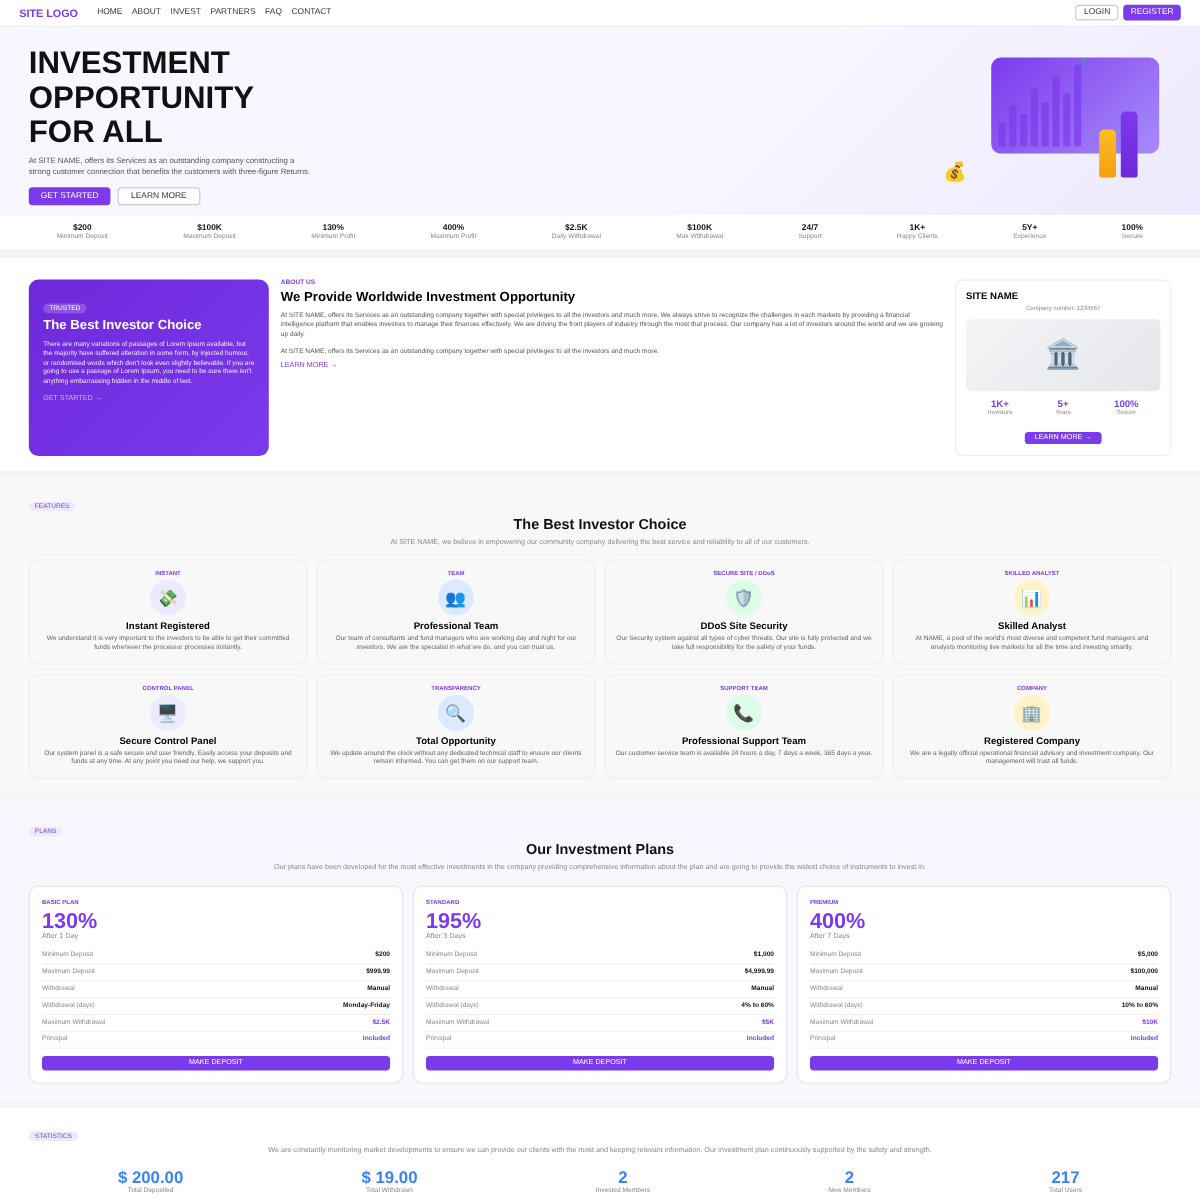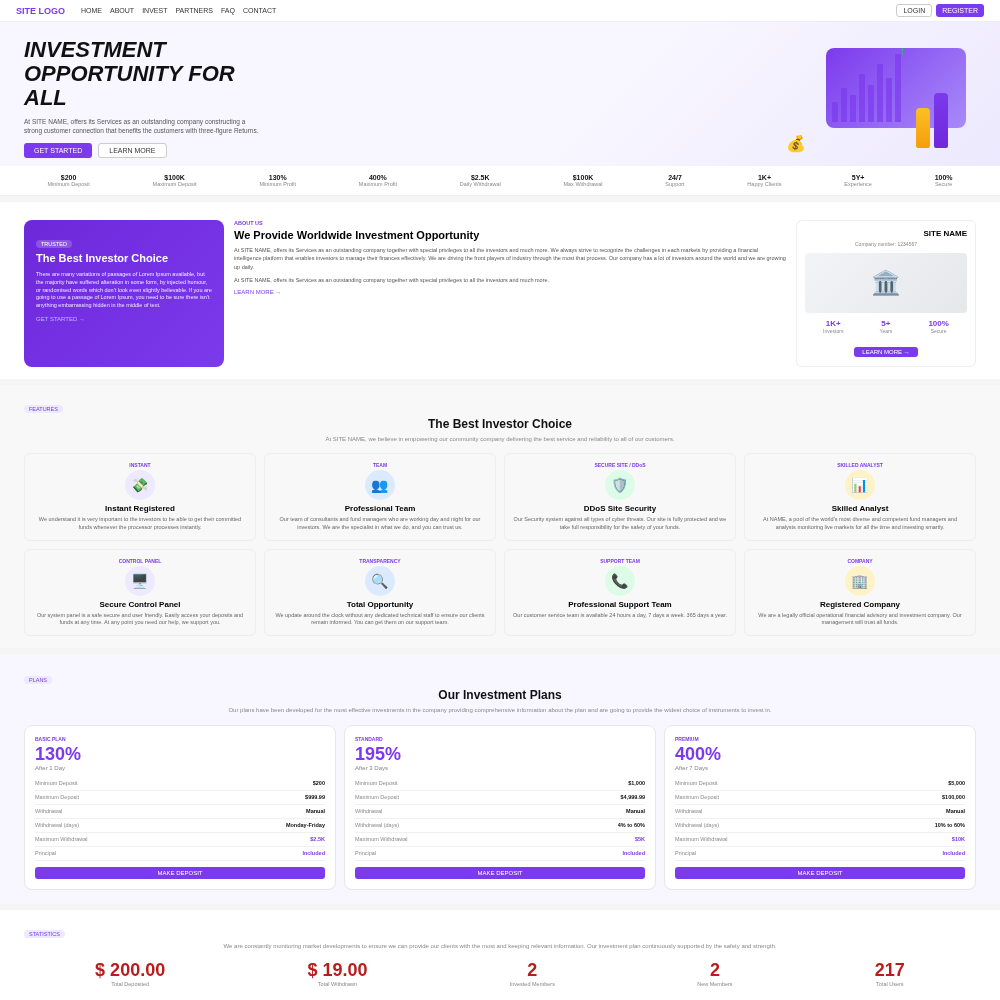--- a/index.html
+++ b/index.html
@@ -29,21 +29,21 @@
       background: linear-gradient(135deg, #f8f6ff 60%, #ede9fe 100%);
       padding: 16px 24px 8px;
       display: flex;
       align-items: flex-start;
       justify-content: space-between;
       min-height: 140px;
       position: relative;
       overflow: hidden;
     }
     .hero-content { max-width: 240px; }
-    .hero-title { font-size: 22px; font-weight: 900; color: #111; line-height: 1.1; margin-bottom: 6px; font-style: italic; }
+    .hero-title { font-size: 26px; font-weight: 900; color: #111; line-height: 1.1; margin-bottom: 6px; }
     .hero-desc { font-size: 6.5px; color: #555; line-height: 1.4; margin-bottom: 8px; }
     .hero-btns { display: flex; gap: 6px; }
     .btn-primary { background: #7c3aed; color: #fff; border: none; padding: 3px 10px; border-radius: 3px; font-size: 7px; cursor: pointer; }
     .btn-outline { background: #fff; color: #333; border: 1px solid #ccc; padding: 3px 10px; border-radius: 3px; font-size: 7px; cursor: pointer; }
     .hero-illustration {
       width: 200px;
       height: 120px;
       position: relative;
       flex-shrink: 0;
     }
@@ -97,21 +97,21 @@
     }
     .bic-left .badge-white { background: rgba(255,255,255,0.2); color: #fff; font-size: 5.5px; padding: 1px 5px; border-radius: 8px; display: inline-block; margin-bottom: 4px; }
     .bic-left-title { font-size: 11px; font-weight: 700; margin-bottom: 6px; line-height: 1.2; }
     .bic-left-desc { font-size: 5.5px; line-height: 1.4; opacity: 0.9; margin-bottom: 6px; }
     .bic-left-link { font-size: 6px; color: #c4b5fd; cursor: pointer; }
     .bic-center { }
     .bic-center-badge { color: #7c3aed; font-size: 5.5px; font-weight: 600; margin-bottom: 3px; }
     .bic-center-title { font-size: 11px; font-weight: 700; margin-bottom: 5px; }
     .bic-center-text { font-size: 5.5px; color: #555; line-height: 1.5; margin-bottom: 5px; }
     .bic-right { border: 1px solid #eee; border-radius: 6px; padding: 8px; }
-    .bic-right-title { font-size: 8px; font-weight: 700; margin-bottom: 3px; text-align: right; }
+    .bic-right-title { font-size: 8px; font-weight: 700; margin-bottom: 3px; text-align: left; }
     .bic-right-sub { font-size: 5px; color: #888; text-align: center; margin-bottom: 6px; }
     .bic-right-img { width: 100%; height: 60px; background: linear-gradient(135deg, #f3f4f6, #e5e7eb); border-radius: 4px; display: flex; align-items: center; justify-content: center; margin-bottom: 6px; }
     .bic-right-stats { display: flex; justify-content: space-around; }
     .bic-right-stat { text-align: center; }
     .bic-right-stat-val { font-size: 8px; font-weight: 700; color: #7c3aed; }
     .bic-right-stat-label { font-size: 5px; color: #888; }
 
     
     .features-grid {
       display: grid;
@@ -150,21 +150,21 @@
     .plan-row { display: flex; justify-content: space-between; border-bottom: 1px solid #f0f0f0; padding: 1px 0; }
     .plan-row-label { color: #888; }
     .plan-row-value { color: #111; font-weight: 600; }
     .plan-highlight { color: #7c3aed !important; }
     .plan-btn { width: 100%; background: #7c3aed; color: #fff; border: none; padding: 3px; border-radius: 3px; font-size: 6px; cursor: pointer; margin-top: 6px; }
 
     
     .statics-section { background: #fff; padding: 12px 24px; margin-top: 6px; }
     .statics-nums { display: flex; justify-content: space-around; margin: 8px 0; }
     .statics-num { text-align: center; }
-    .statics-num-value { font-size: 18px; font-weight: 700; color: #b91c1c; }
+    .statics-num-value { font-size: 14px; font-weight: 700; color: #3b82f6; }
     .statics-num-label { font-size: 5.5px; color: #888; }
     .mini-bar { width: 6px; background: #7c3aed; border-radius: 1px 1px 0 0; opacity: 0.7; }
   </style>
 </head>
 <body>
 
 <nav class="navbar">
   <div class="nav-logo">SITE LOGO</div>
   <div class="nav-links">
     <a>HOME</a>

